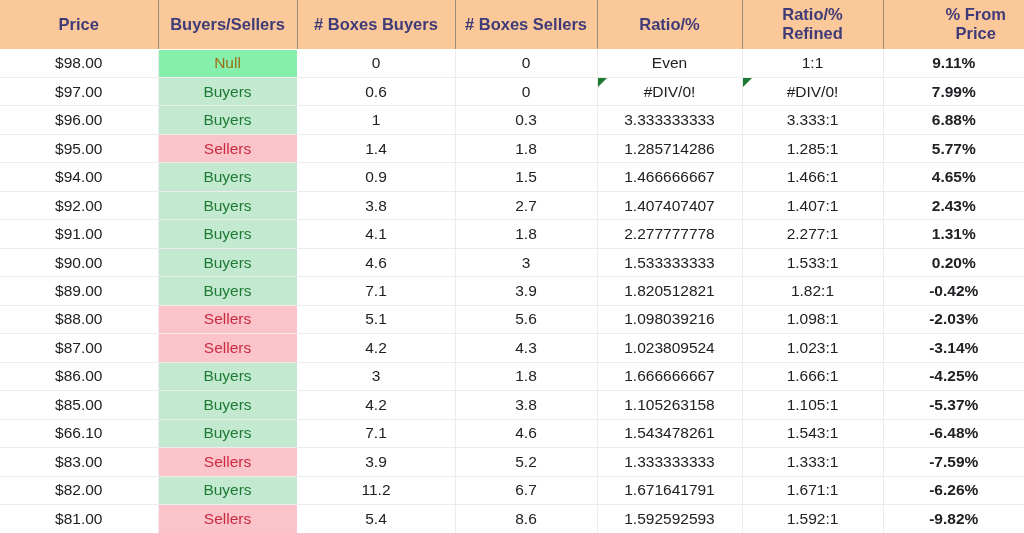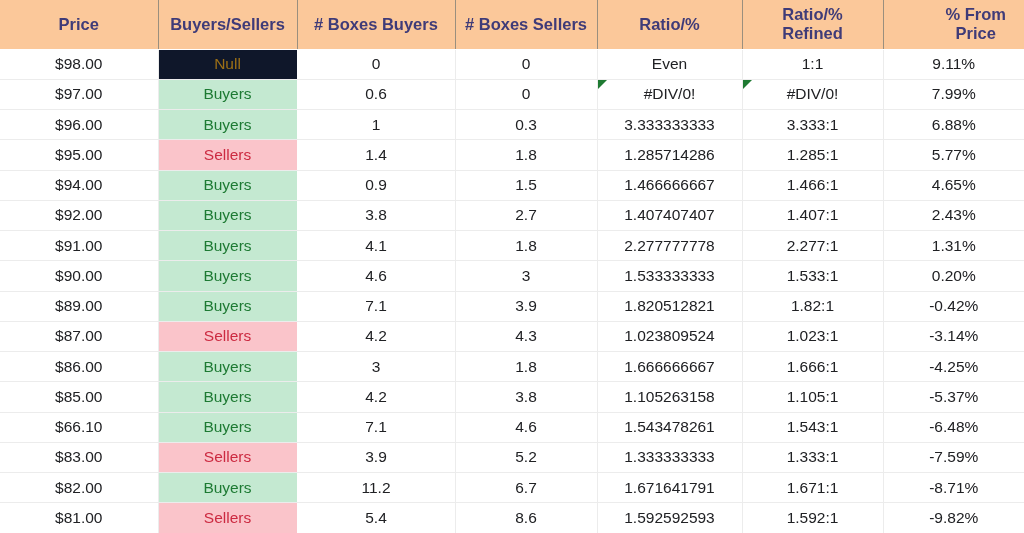--- a/index.html
+++ b/index.html
@@ -56,26 +56,26 @@
     vertical-align: middle;
     padding: 0 4px;
     border-bottom: 1px solid #ececec;
     border-right: 1px solid #ececec;
     background: #ffffff;
     box-sizing: border-box;
     position: relative;
     white-space: nowrap;
     overflow: hidden;
   }
-  tbody td:last-child { border-right: none; }
+  tbody td:last-child { border-right: none; font-weight: bold; }
   tbody tr:last-child td { border-bottom: none; }
 
   
   td.status { border-right: 1px solid transparent; }
-  td.status-null   { background: #0f172a; color: #9c6f16; }
+  td.status-null   { background: #86efac; color: #9c6f16; }
   td.status-buyers { background: #c4e9d1; color: #1d7a33; }
   td.status-sellers{ background: #fac4ca; color: #cc2a41; }
 
   
   .err-flag {
     position: absolute;
     top: 0;
     left: 0;
     width: 0;
     height: 0;
@@ -185,20 +185,29 @@
       <tr>
         <td><span>$89.00</span></td>
         <td class="status status-buyers"><span>Buyers</span></td>
         <td><span>7.1</span></td>
         <td><span>3.9</span></td>
         <td><span>1.820512821</span></td>
         <td><span>1.82:1</span></td>
         <td><span>-0.42%</span></td>
       </tr>
       <tr>
+        <td><span>$88.00</span></td>
+        <td class="status status-sellers"><span>Sellers</span></td>
+        <td><span>5.1</span></td>
+        <td><span>5.6</span></td>
+        <td><span>1.098039216</span></td>
+        <td><span>1.098:1</span></td>
+        <td><span>-2.03%</span></td>
+      </tr>
+      <tr>
         <td><span>$87.00</span></td>
         <td class="status status-sellers"><span>Sellers</span></td>
         <td><span>4.2</span></td>
         <td><span>4.3</span></td>
         <td><span>1.023809524</span></td>
         <td><span>1.023:1</span></td>
         <td><span>-3.14%</span></td>
       </tr>
       <tr>
         <td><span>$86.00</span></td>
@@ -236,21 +245,21 @@
         <td><span>1.333:1</span></td>
         <td><span>-7.59%</span></td>
       </tr>
       <tr>
         <td><span>$82.00</span></td>
         <td class="status status-buyers"><span>Buyers</span></td>
         <td><span>11.2</span></td>
         <td><span>6.7</span></td>
         <td><span>1.671641791</span></td>
         <td><span>1.671:1</span></td>
-        <td><span>-8.71%</span></td>
+        <td><span>-6.26%</span></td>
       </tr>
       <tr>
         <td><span>$81.00</span></td>
         <td class="status status-sellers"><span>Sellers</span></td>
         <td><span>5.4</span></td>
         <td><span>8.6</span></td>
         <td><span>1.592592593</span></td>
         <td><span>1.592:1</span></td>
         <td><span>-9.82%</span></td>
       </tr>

